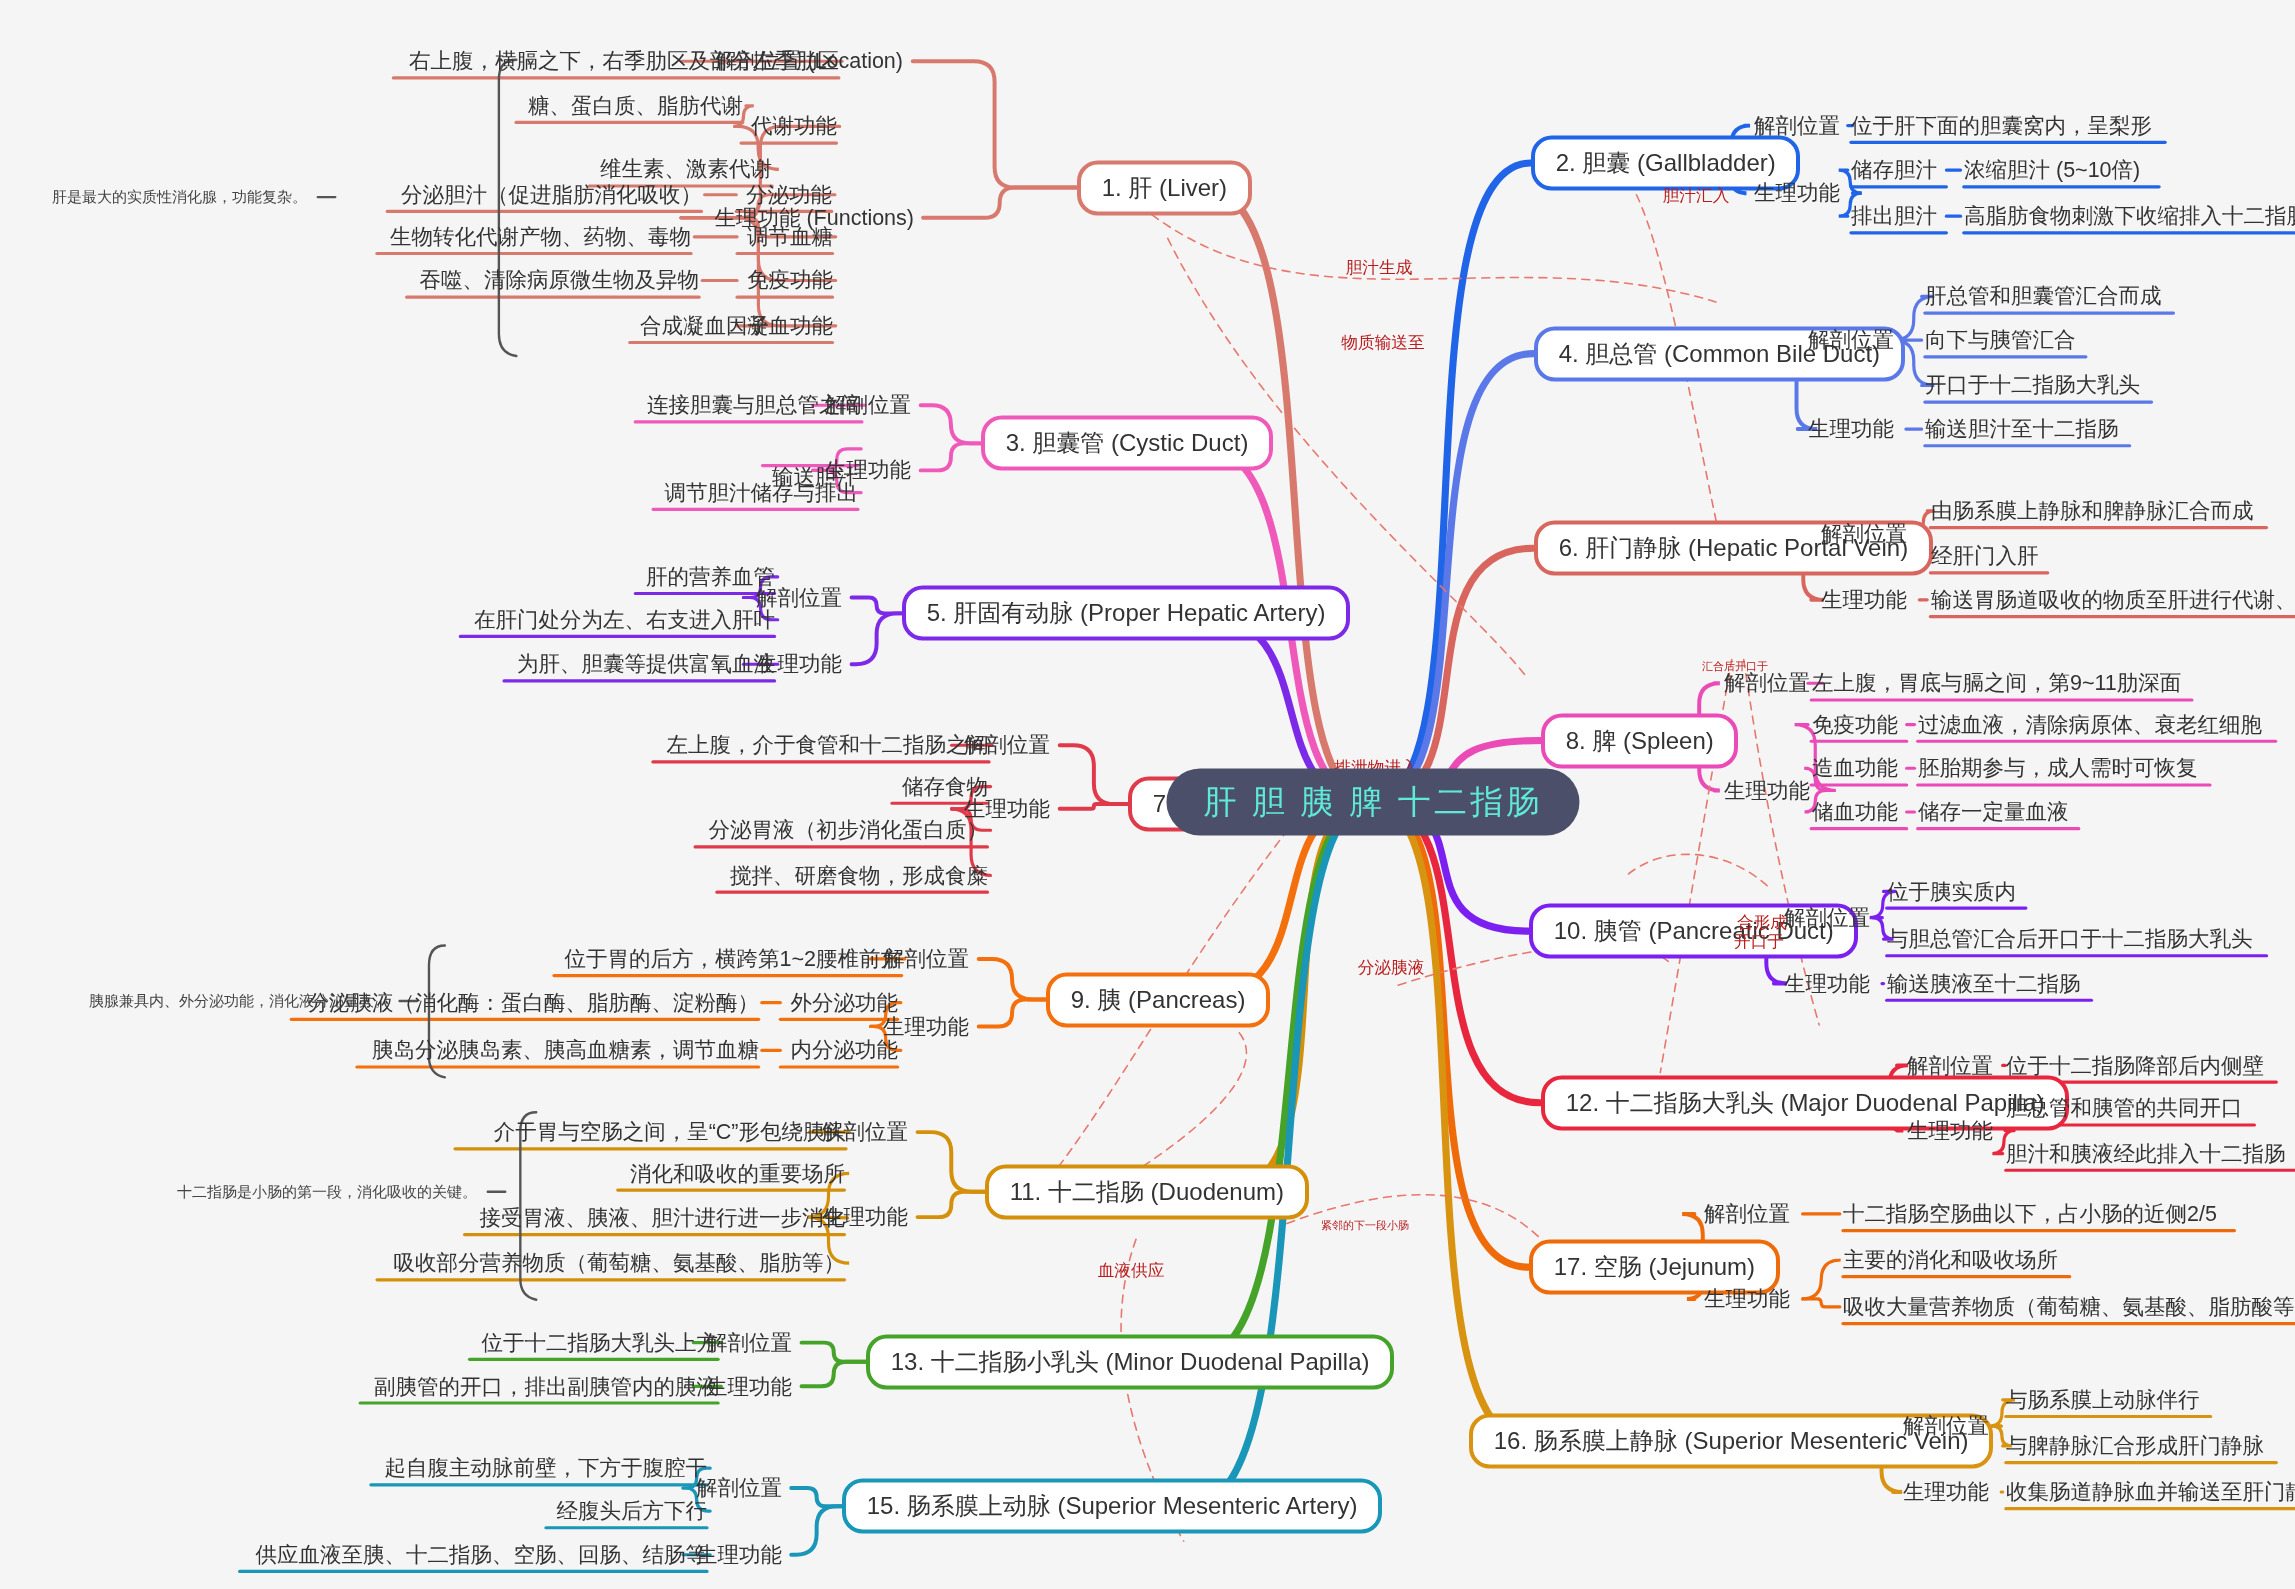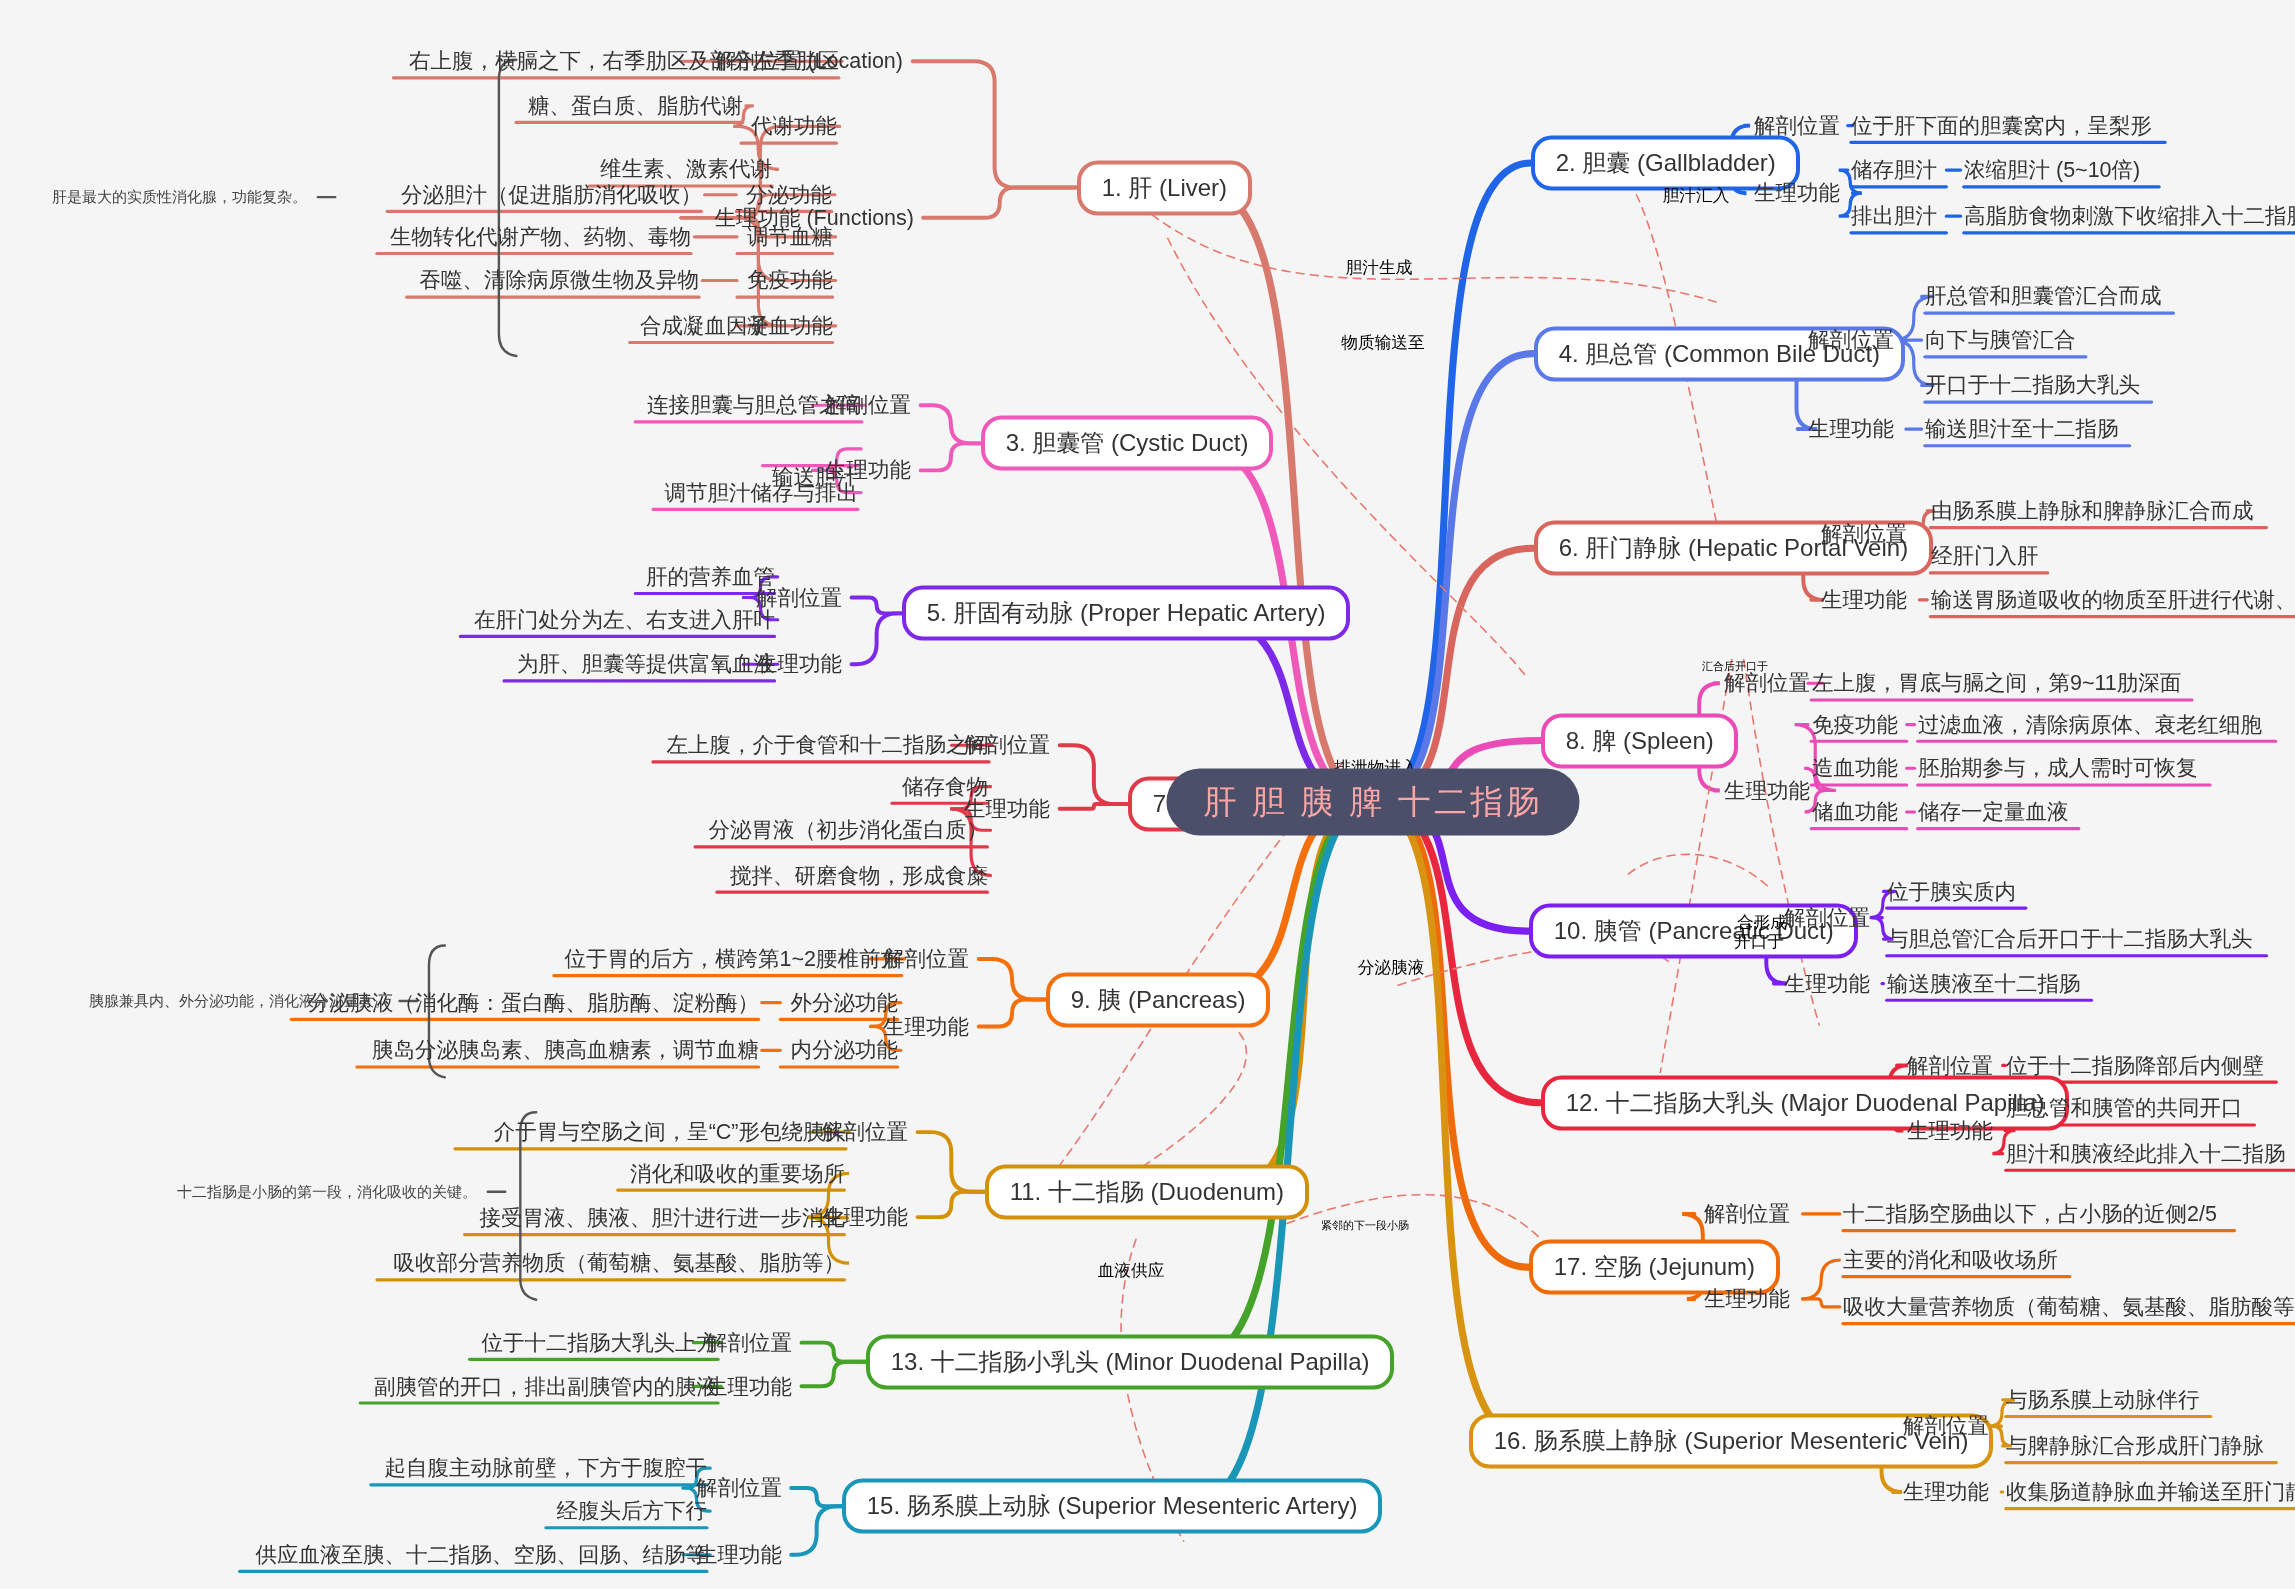--- a/index.html
+++ b/index.html
@@ -23,21 +23,21 @@
     line-height:1.1;
     white-space:nowrap;
     box-sizing:border-box;
     color:#333;
     transform:translateY(-50%);
     z-index:5;
   }
   .center-node{
     position:absolute;
     background:#4c4f69;
-    color:#fca5a5;
+    color:#5eead4;
     border-radius:37px;
     padding:11px 37px;
     font-size:33px;
     letter-spacing:3.2px;
     white-space:nowrap;
     transform:translate(-50%,-50%);
     z-index:8;
     font-weight:400;
   }
   .leaf{
@@ -55,21 +55,21 @@
     position:absolute;
     font-size:15px;
     color:#444;
     white-space:nowrap;
     transform:translate(-100%,-50%);
     z-index:6;
   }
   .rel-label{
     position:absolute;
     font-size:16.7px;
-    color:#000000;
+    color:#b91c1c;
     white-space:nowrap;
     transform:translate(-50%,-50%);
     z-index:7;
     background:transparent;
   }
   .rel-label.small{font-size:11px;}
 </style>
 </head>
 <body>
 

